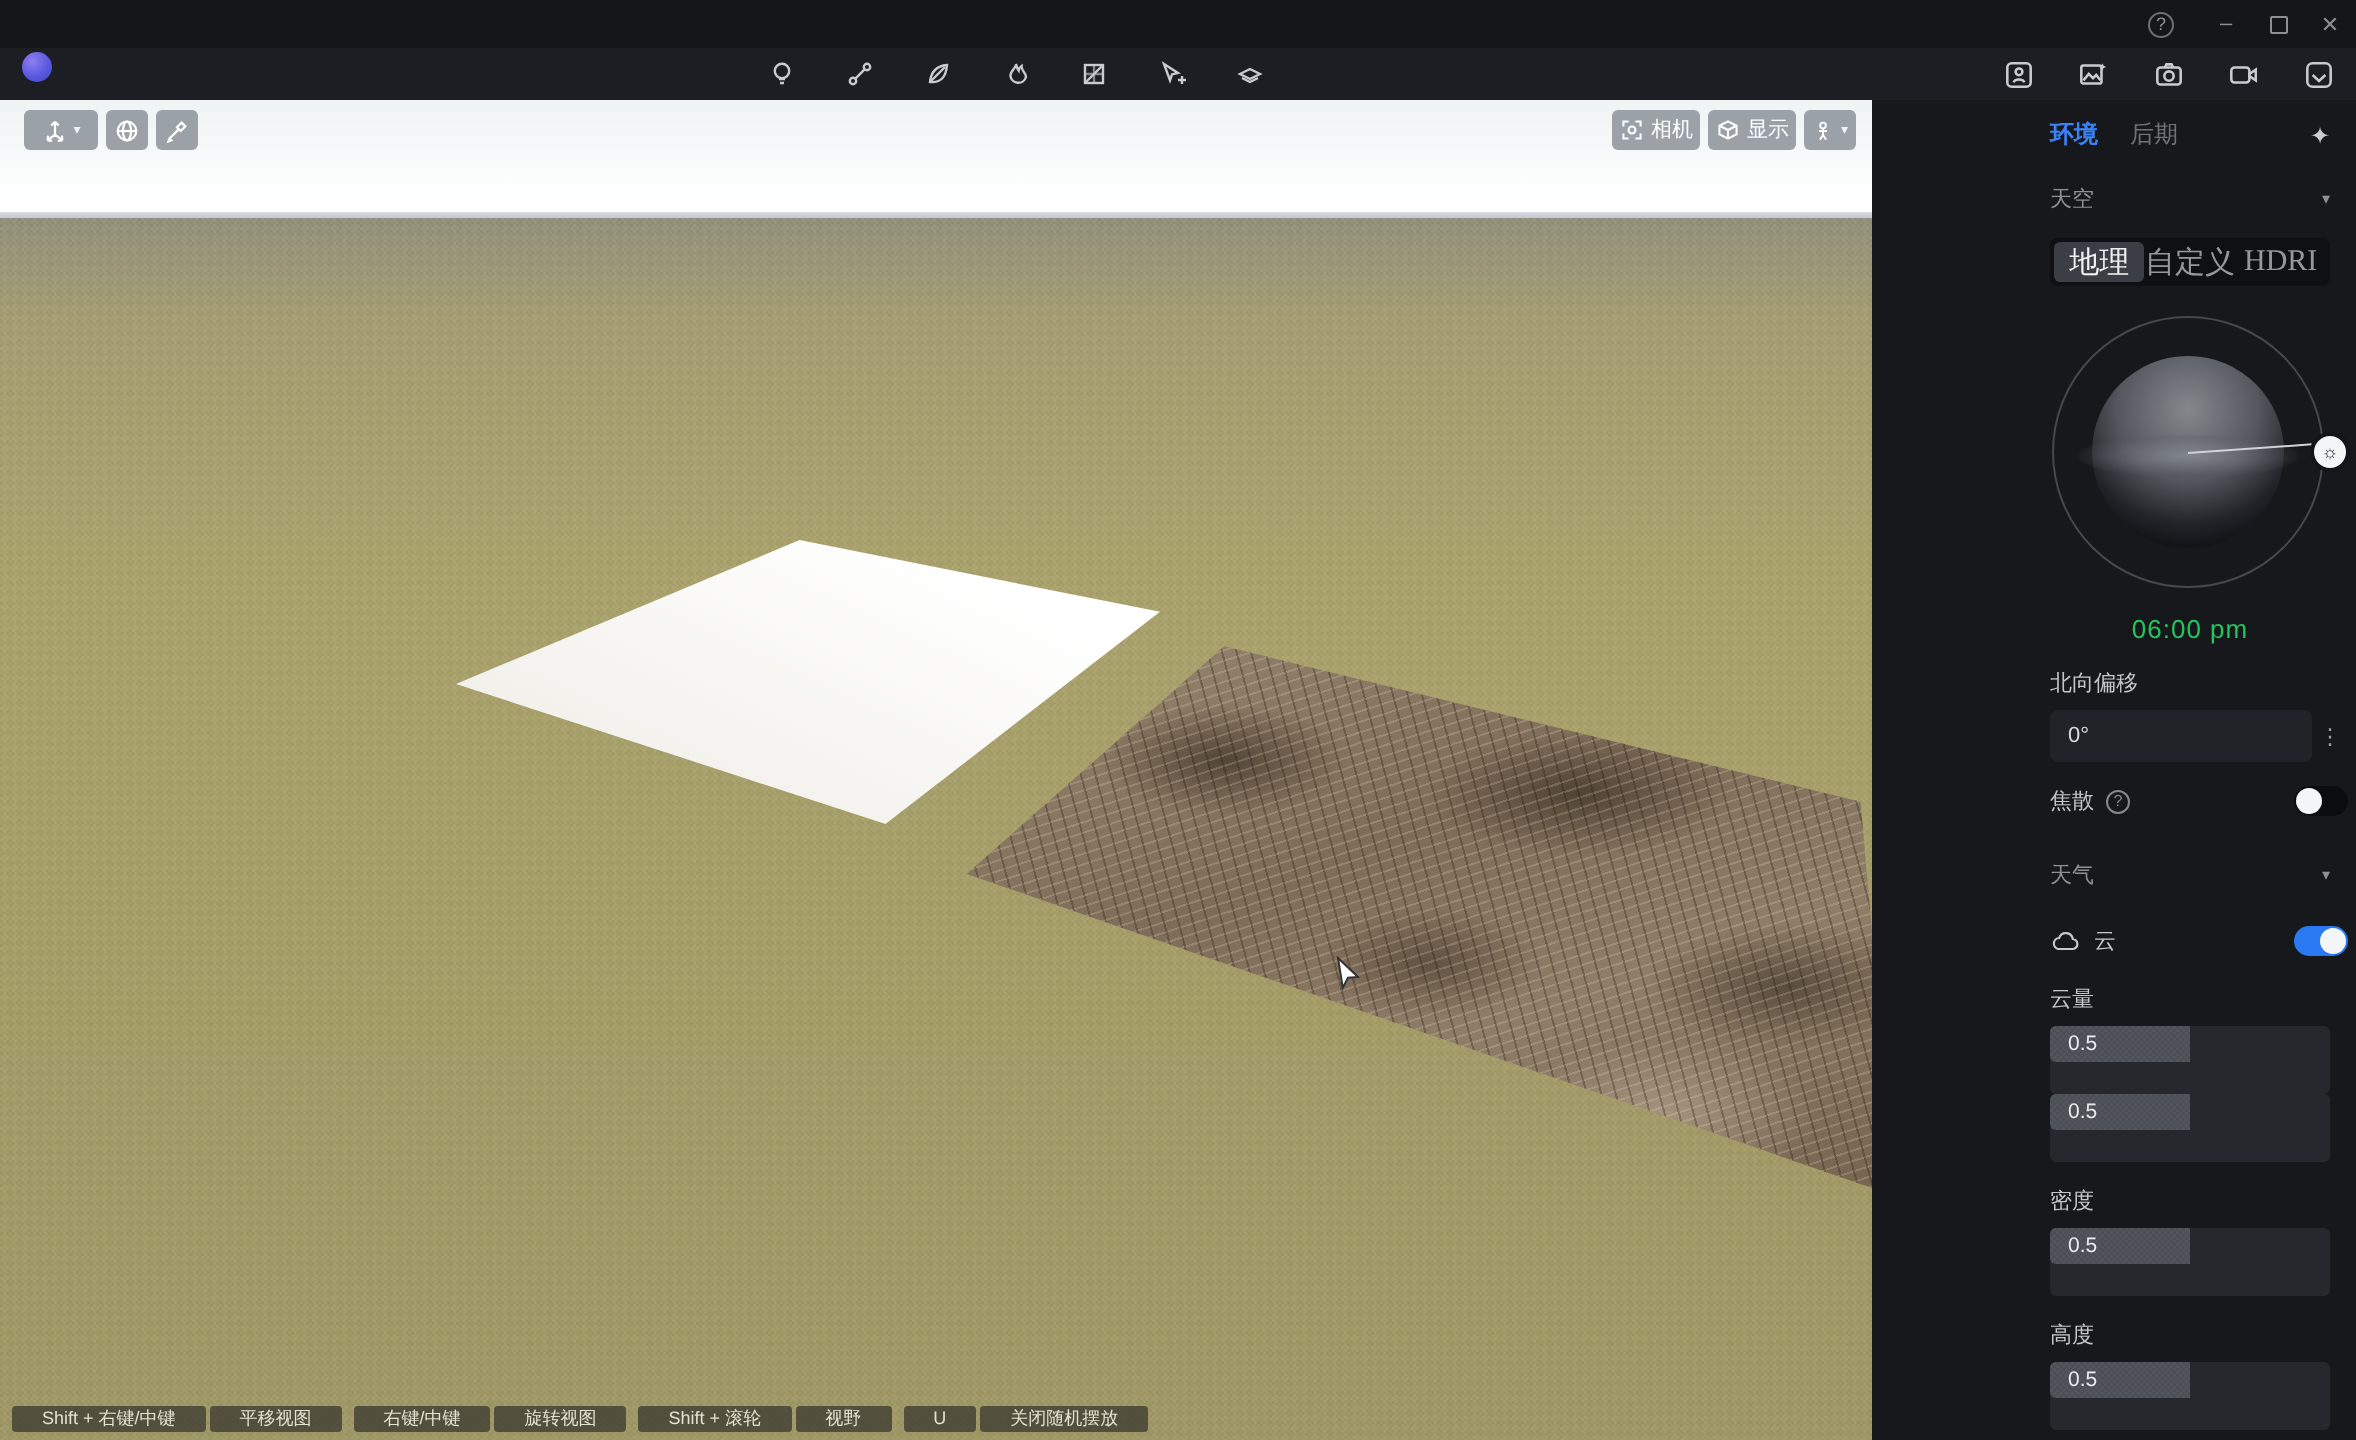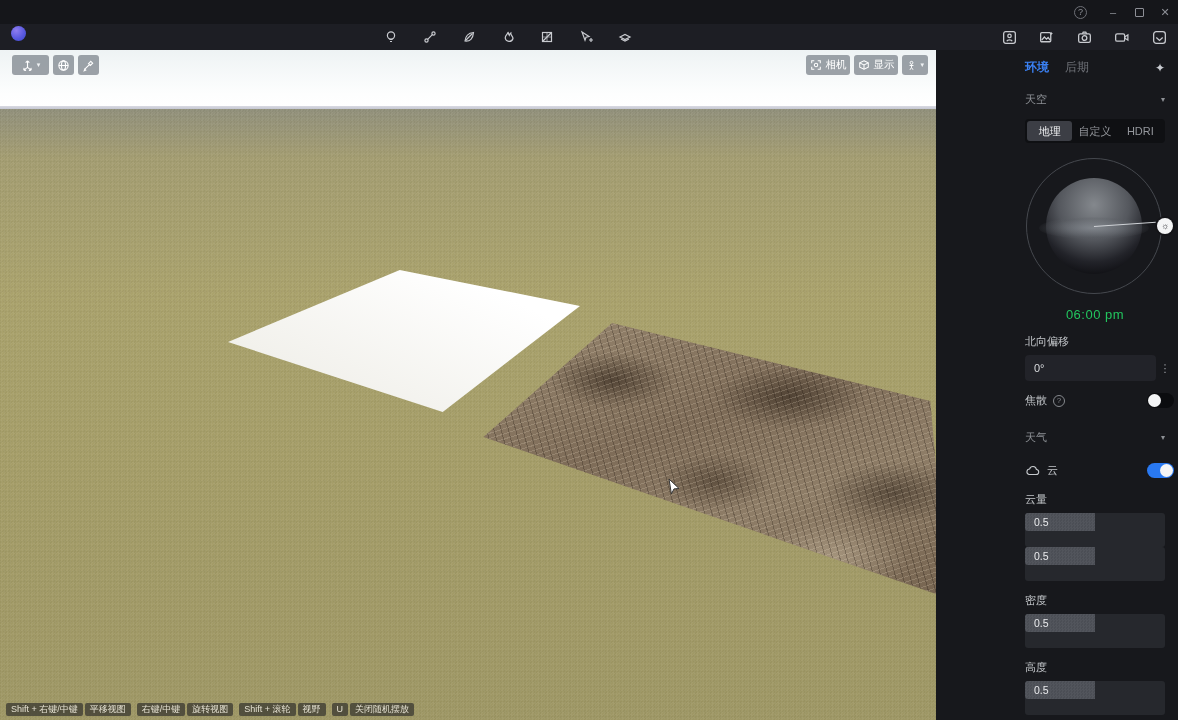--- a/index.html
+++ b/index.html
@@ -55,33 +55,33 @@
 
   .vbtn-row { position:absolute; display:flex; gap:4px; }
   .vbtn { height:20px; min-width:20px; padding:0 4px; border-radius:3px; background:rgba(146,153,159,0.92);
     display:flex; align-items:center; justify-content:center; gap:3px; color:#ffffff; font-size:10.5px; }
   .vbtn svg { stroke:#ffffff; fill:none; stroke-width:1.2; }
   .chev { font-size:7px; color:#f0f2f4; }
 
   .hints { position:absolute; left:6px; bottom:4px; display:flex; gap:6px; }
   .hint-pair { display:flex; gap:2px; }
   .badge { background:rgba(60,59,50,0.78); color:#e5e1d2; font-size:9px; line-height:11px;
-    padding:1px 5px; border-radius:2px; white-space:nowrap; }
+    padding:1px 15px; border-radius:2px; white-space:nowrap; }
 
   
   .panel { position:absolute; left:1012px; top:50px; width:166px; height:670px; background:#17181c; overflow:hidden; }
   .panel-header { display:flex; align-items:center; padding:9px 13px 6px 13px; }
   .ptab { font-size:12px; margin-right:16px; }
   .ptab.active { color:#3b82f6; font-weight:bold; }
   .ptab.idle { color:#6f7278; }
   .sparkle { margin-left:auto; color:#c9ccd1; font-size:12px; }
   .sec-row { display:flex; align-items:center; padding:10px 13px 4px 13px; color:#8d9095; font-size:11px; }
   .sec-row .chevd { margin-left:auto; color:#8d9095; font-size:8px; }
   .seg { margin:8px 13px 0 13px; height:24px; background:#0f1013; border-radius:4px; display:flex; padding:2px; }
-  .seg-tab { flex:1; display:flex; align-items:center; justify-content:center; font-size:11px; color:#94979c; border-radius:3px; }
+  .seg-tab { flex:1; display:flex; align-items:center; justify-content:center; font-size:15px; color:#94979c; border-radius:3px;font-family:Liberation Serif, serif; }
   .seg-tab.active { background:#3c3e45; color:#f0f1f3; }
 
   .dial-wrap { position:relative; width:140px; height:140px; margin:14px auto 0 auto; }
   .dial-ring { position:absolute; left:1px; top:1px; width:136px; height:136px; border:1px solid #45484e; border-radius:50%; }
   .dial-sphere { position:absolute; left:21px; top:21px; width:96px; height:96px; border-radius:50%;
     background:radial-gradient(circle at 50% 28%, #84888d, #54575d 42%, #222329 68%, #07070a 92%); }
   .dial-band { position:absolute; left:14px; top:60px; width:110px; height:22px; border-radius:50%;
     background:radial-gradient(ellipse at 50% 50%, rgba(150,156,163,0.55), rgba(90,94,100,0.25) 60%, transparent 75%); }
   .dial-line { position:absolute; left:69px; top:69px; width:62px; height:1px; background:#cfd2d6;
     transform:rotate(-4deg); transform-origin:left center; }

